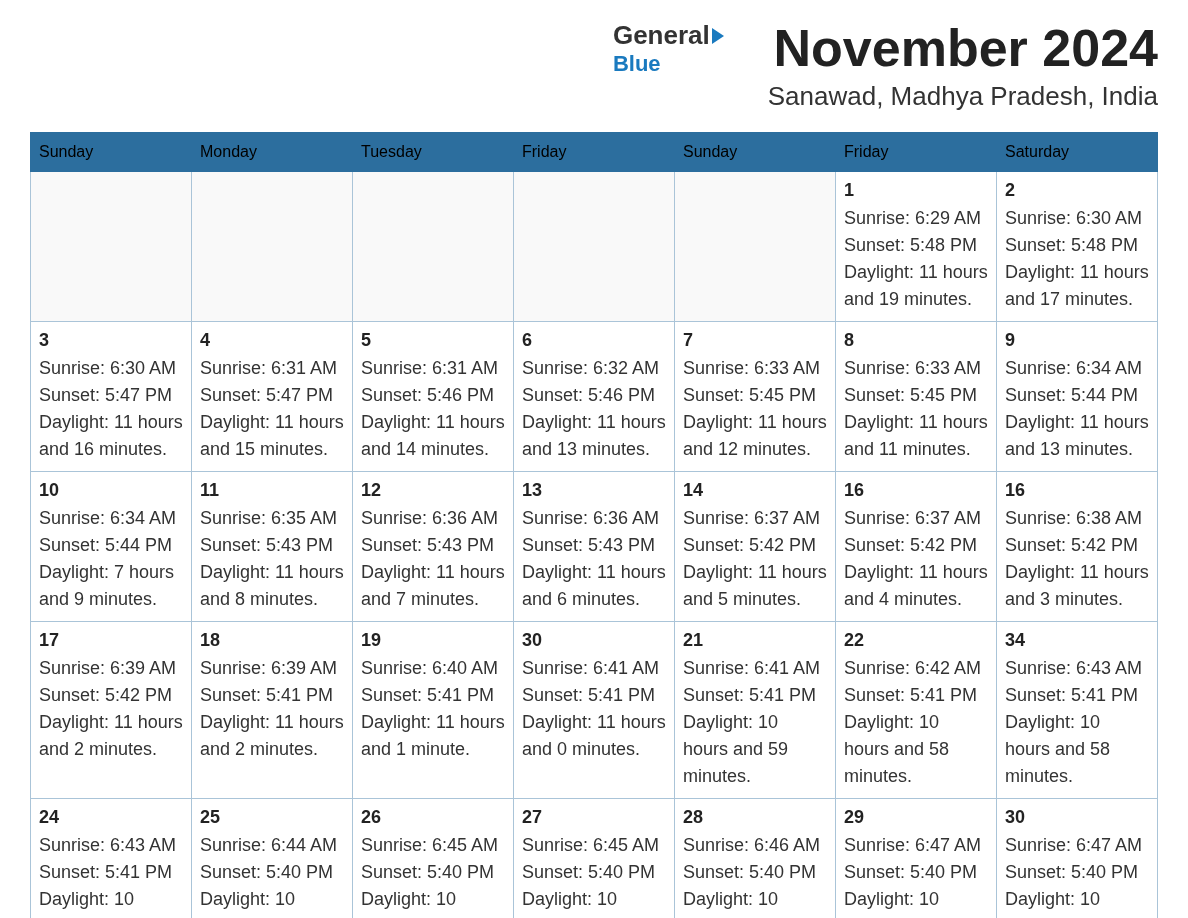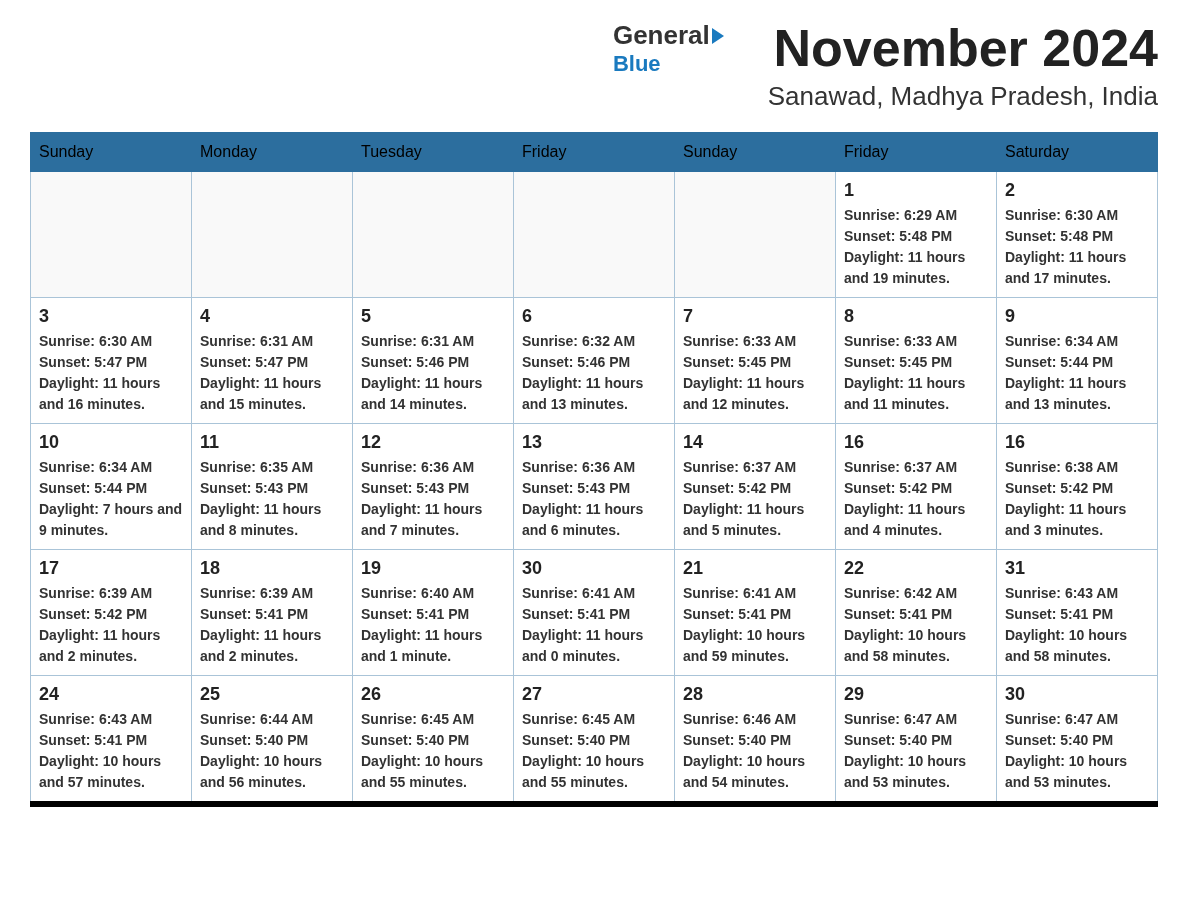--- a/index.html
+++ b/index.html
@@ -56,24 +56,23 @@
       height: 110px;
     }
     .day-number {
       font-size: 18px;
       font-weight: bold;
       color: #222;
       margin-bottom: 4px;
       display: block;
     }
     .day-info {
-      font-size: 14px;
+      font-size: 18px;
       line-height: 1.5;
       color: #333;
-      font-weight: bold;
     }
     .empty-cell {
       background: #f9f9f9;
     }
     #calendar tbody tr:last-child td {
       border-bottom: 6px solid #000000;
     }
     .logo-general-text {
       font-size: 26px;
       font-weight: bold;
@@ -233,21 +232,21 @@
         </td>
         <td>
           <span class="day-number">21</span>
           <div class="day-info"><span>Sunrise: 6:41 AM</span><br><span>Sunset: 5:41 PM</span><br><span>Daylight: 10 hours and 59 minutes.</span></div>
         </td>
         <td>
           <span class="day-number">22</span>
           <div class="day-info"><span>Sunrise: 6:42 AM</span><br><span>Sunset: 5:41 PM</span><br><span>Daylight: 10 hours and 58 minutes.</span></div>
         </td>
         <td>
-          <span class="day-number">31</span>
+          <span class="day-number">34</span>
           <div class="day-info"><span>Sunrise: 6:43 AM</span><br><span>Sunset: 5:41 PM</span><br><span>Daylight: 10 hours and 58 minutes.</span></div>
         </td>
       </tr>
       <tr>
         <td>
           <span class="day-number">24</span>
           <div class="day-info"><span>Sunrise: 6:43 AM</span><br><span>Sunset: 5:41 PM</span><br><span>Daylight: 10 hours and 57 minutes.</span></div>
         </td>
         <td>
           <span class="day-number">25</span>

